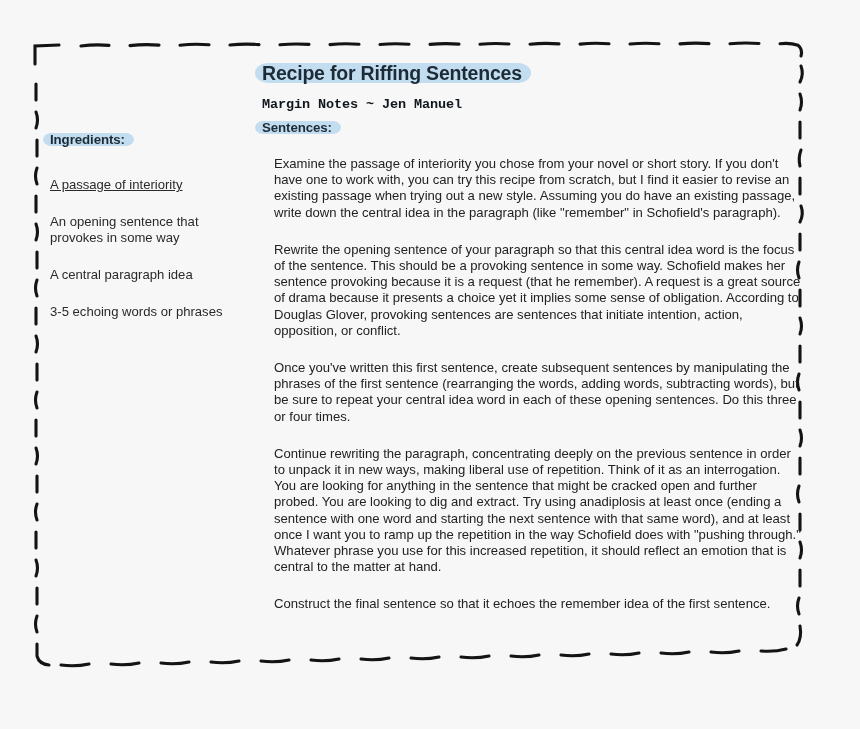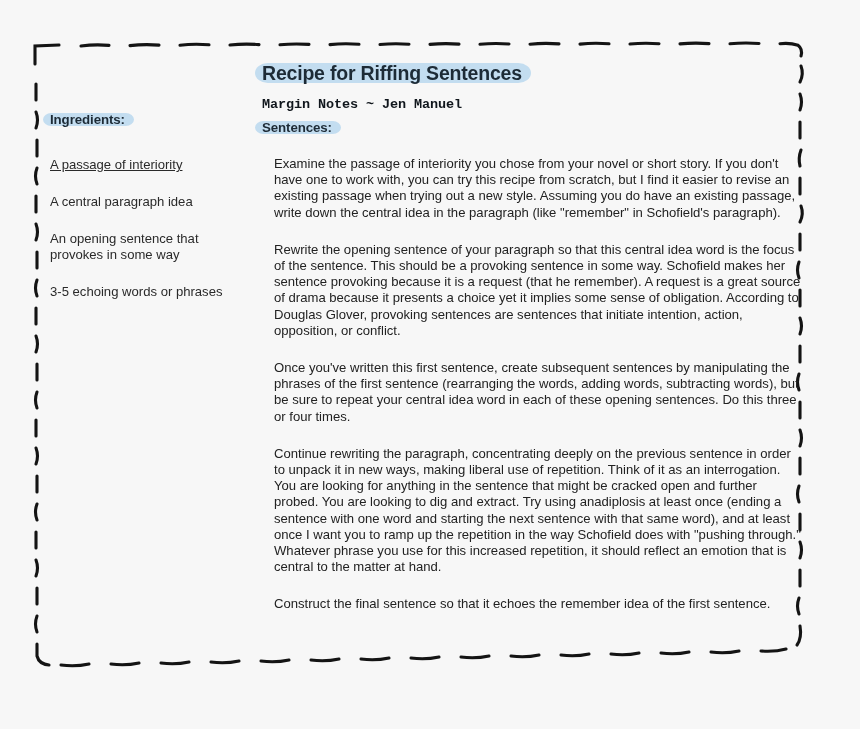--- a/index.html
+++ b/index.html
@@ -79,21 +79,21 @@
     font-weight: bold;
     color: #10161c;
     letter-spacing: -0.1px;
     font-family: Liberation Mono, monospace;
   }
 
   
   #ingredients-col {
     position: absolute;
     left: 50px;
-    top: 112px;
+    top: 132px;
     width: 200px;
   }
   #directions-col {
     position: absolute;
     left: 262px;
     top: 120px;
     width: 552px;
   }
   .section-label {
     font-size: 13.3px;
@@ -230,22 +230,22 @@
 
   <div id="ingredients-col">
     <div class="section-label">
       <span class="hl">
         <span class="hl-bg"></span>
         <span class="hl-tx">Ingredients:</span>
       </span>
     </div>
     <ul class="ingredient-list">
       <li class="ingredient-item">A passage of interiority</li>
+      <li class="ingredient-item">An opening sentence that provokes in some way</li>
       <li class="ingredient-item">A central paragraph idea</li>
-      <li class="ingredient-item">An opening sentence that provokes in some way</li>
       <li class="ingredient-item">3-5 echoing words or phrases</li>
     </ul>
   </div>
 
   <div id="directions-col">
     <div class="section-label">
       <span class="hl">
         <span class="hl-bg"></span>
         <span class="hl-tx">Sentences:</span>
       </span>

